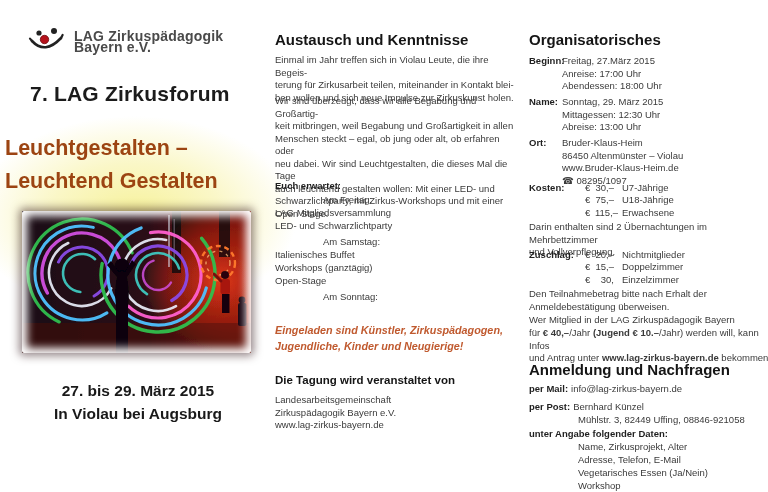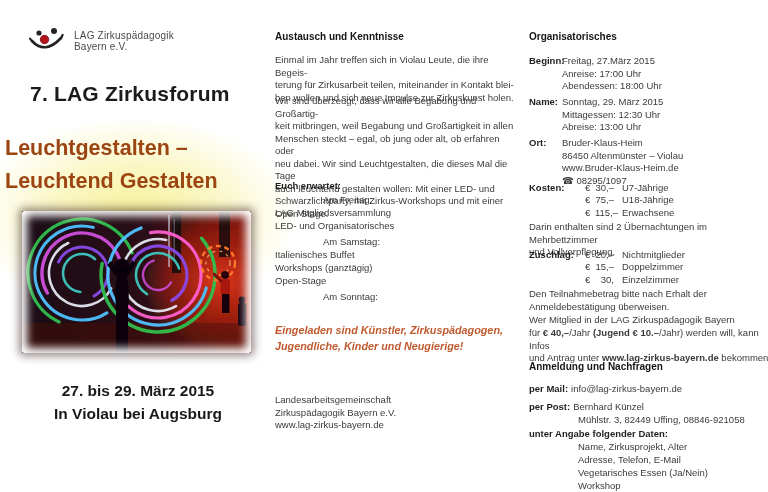--- a/index.html
+++ b/index.html
@@ -1,30 +1,30 @@
 <!DOCTYPE html>
 <html><head>
 <meta charset="utf-8">
 <style>
   html,body{margin:0;padding:0;background:#ffffff;}
   .page{position:relative;width:768px;height:492px;background:#fff;overflow:hidden;
         font-family:"Liberation Sans", sans-serif;color:#333;}
   .abs{position:absolute;}
   .pre{white-space:pre-line;}
   
-  .logo-txt{font-size:10px;line-height:10.5px;color:#4a4a4a;font-weight:normal;letter-spacing:.2px;}
+  .logo-txt{font-size:14px;line-height:10.5px;color:#4a4a4a;font-weight:bold;letter-spacing:.2px;}
   .title{font-size:21px;font-weight:bold;color:#1b1b1b;letter-spacing:.2px;}
   .glow{border-radius:50%;
         background:radial-gradient(closest-side, rgba(246,241,150,.97) 0%, rgba(249,245,185,.8) 52%, rgba(255,255,255,0) 98%);}
   .slogan{font-size:21.5px;line-height:33px;font-weight:bold;color:#9c4412;}
   .photo{box-shadow:0 0 9px 3px rgba(50,22,26,.5);border-radius:2px;}
   .photo-feather{position:absolute;inset:0;box-shadow:inset 0 0 9px 5px #ffffff;border-radius:2px;pointer-events:none;}
   .date{font-size:15.5px;line-height:23px;font-weight:bold;color:#191919;text-align:center;}
   
-  .h1c{font-size:10px;font-weight:bold;color:#151515;}
+  .h1c{font-size:15px;font-weight:bold;color:#151515;}
   .h2c{font-size:11.5px;font-weight:bold;color:#151515;}
   .body{font-size:9.5px;line-height:12.5px;color:#3a3a3a;}
   .b{font-weight:bold;color:#1f1f1f;}
   .day{margin-left:48px;margin-top:3px;}
   .invite{font-size:10.8px;line-height:15.5px;font-weight:bold;color:#c05a2f;}
   
   .lv{display:flex;}
   .lv .lab{flex:none;width:33px;font-weight:bold;color:#1f1f1f;}
   .lv2 .lab{width:56px;}
   .money-rows{margin-left:0;}
@@ -143,31 +143,32 @@
 neu dabei. Wir sind Leuchtgestalten, die dieses Mal die Tage
 auch leuchtend gestalten wollen: Mit einer LED- und
 Schwarzlichtparty, mit Zirkus-Workshops und mit einer
 Open Stage.</div>
 
   <div class="abs body b" style="left:275px;top:180px;">Euch erwartet:</div>
 
   <div class="abs body" style="left:275px;top:190px;width:245px;line-height:13px;">
     <div class="day">Am Freitag:</div>
     <div>LAG Mitgliedsversammlung</div>
-    <div>LED- und Organisatorisches</div>
+    <div>LED- und Schwarzlichtparty</div>
     <div class="day">Am Samstag:</div>
     <div>Italienisches Buffet</div>
     <div>Workshops (ganztägig)</div>
     <div>Open-Stage</div>
     <div class="day">Am Sonntag:</div>
   </div>
 
   <div class="abs invite pre" style="left:275px;top:323px;width:245px;font-style:italic;">Eingeladen sind Künstler, Zirkuspädagogen,
 Jugendliche, Kinder und Neugierige!</div>
 
+  <div class="abs h2c" style="left:275px;top:374px;">Die Tagung wird veranstaltet von</div>
   <div class="abs body pre" style="left:275px;top:394px;width:240px;">Landesarbeitsgemeinschaft
 Zirkuspädagogik Bayern e.V.
 www.lag-zirkus-bayern.de</div>
 
   <div class="abs h1c" style="left:529px;top:31px;">Organisatorisches</div>
 
   <div class="abs body lv" style="left:529px;top:55px;width:235px;">
     <span class="lab">Beginn:</span>
     <span class="pre">Freitag, 27.März 2015
 Anreise: 17:00 Uhr

